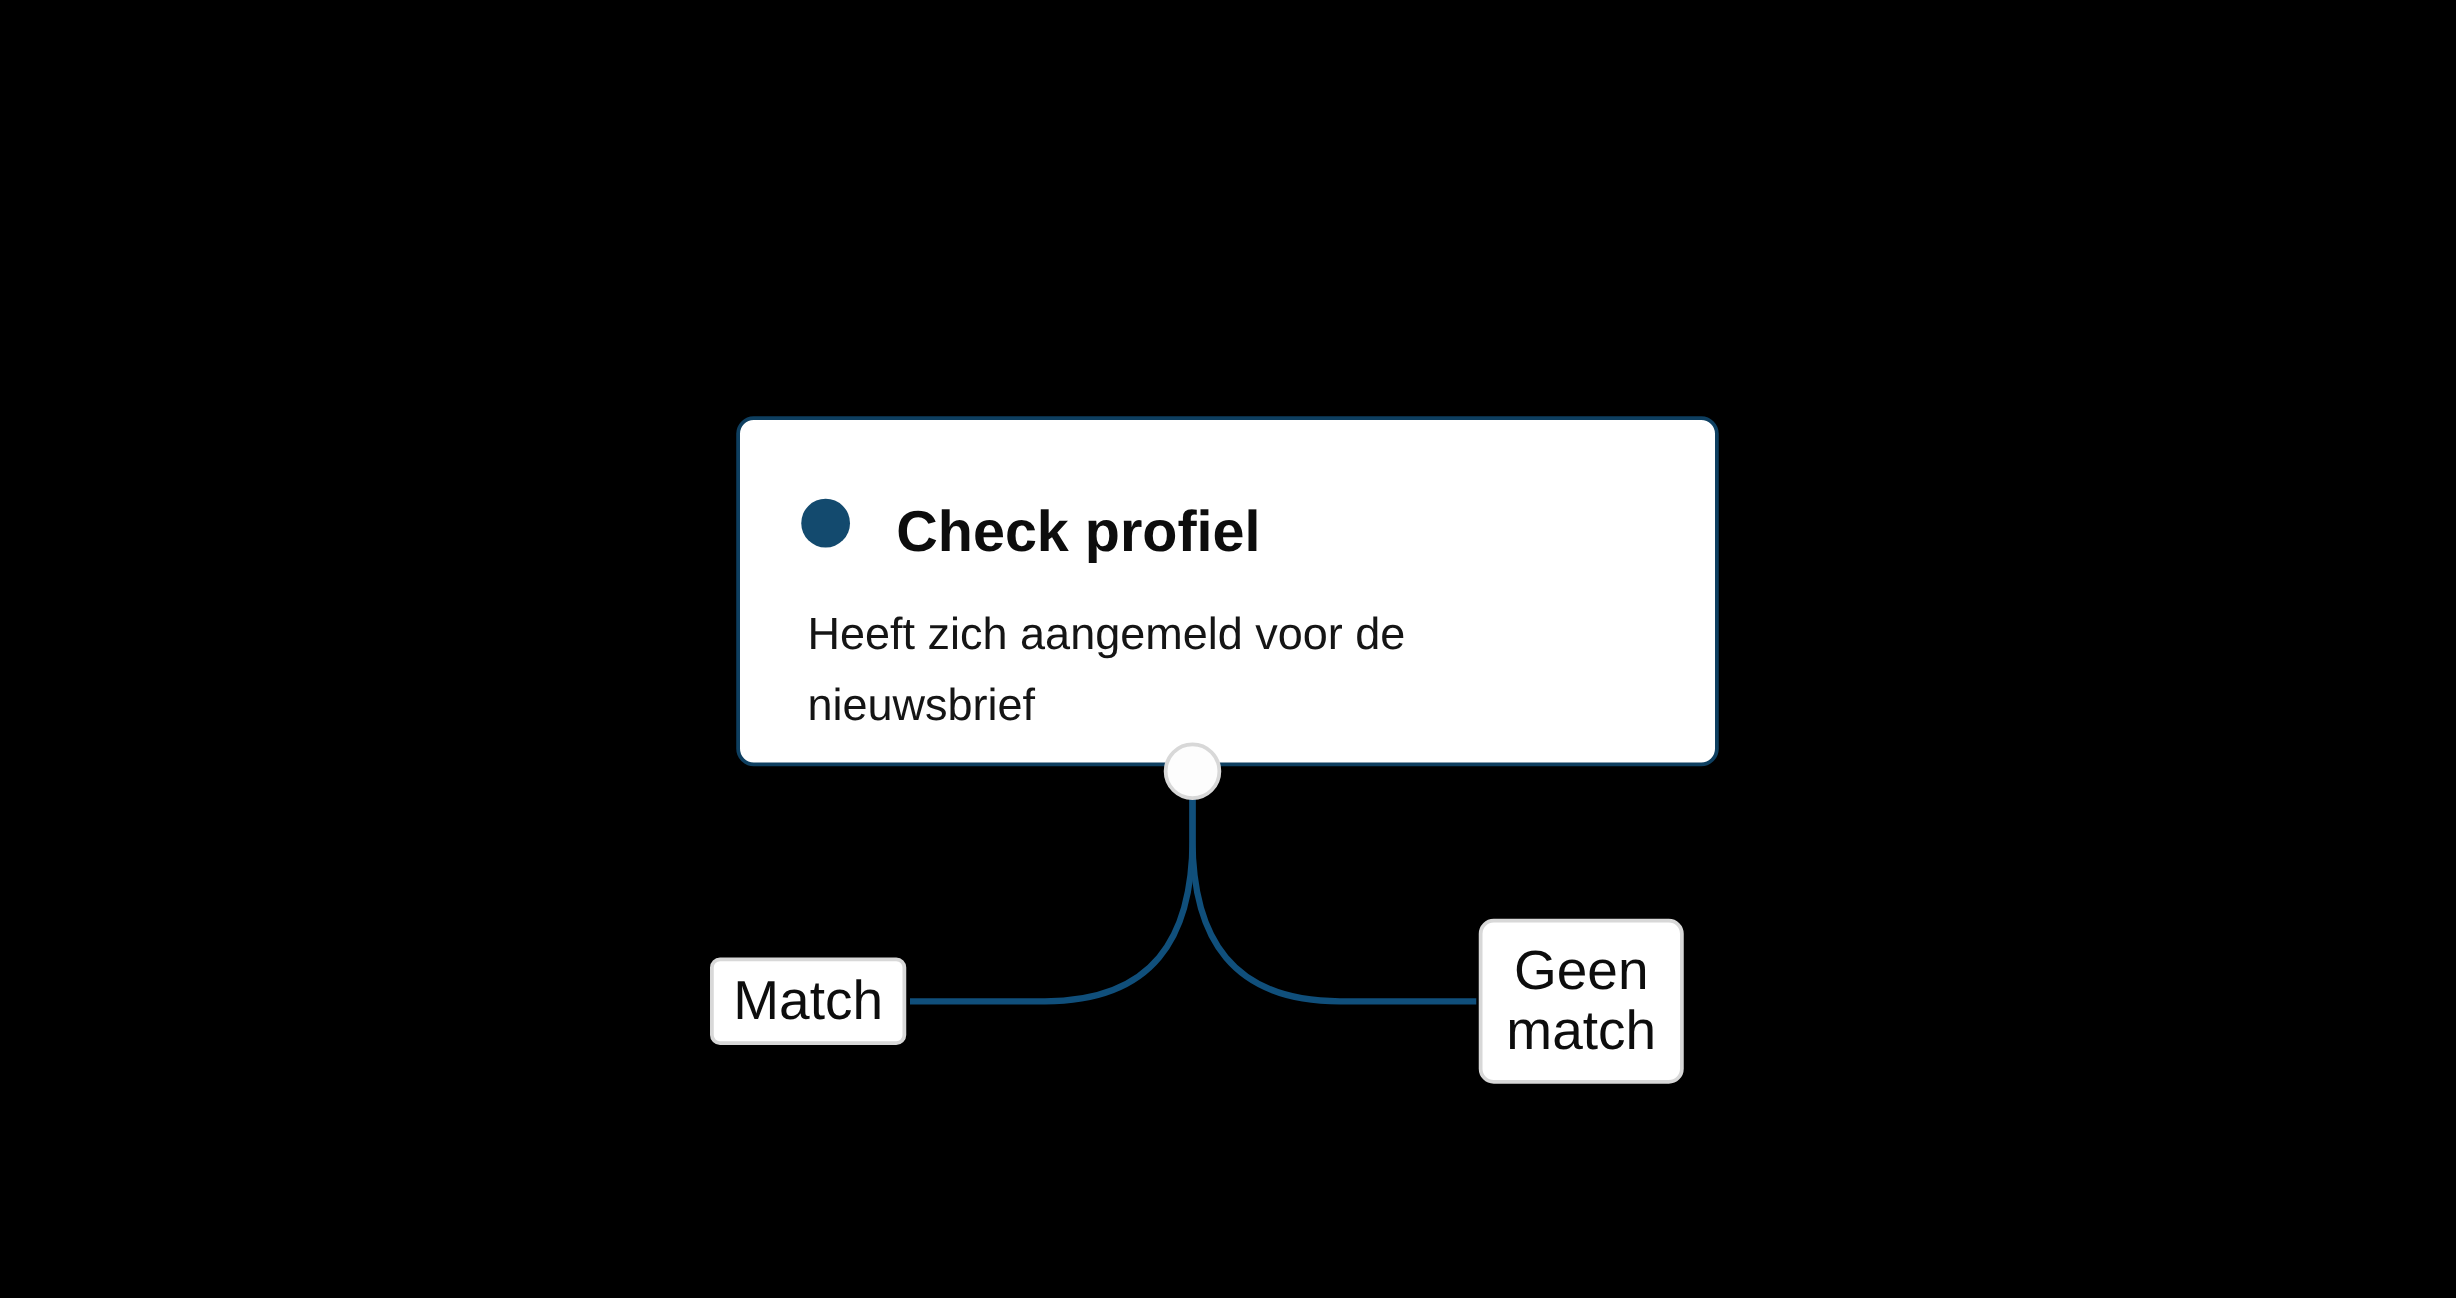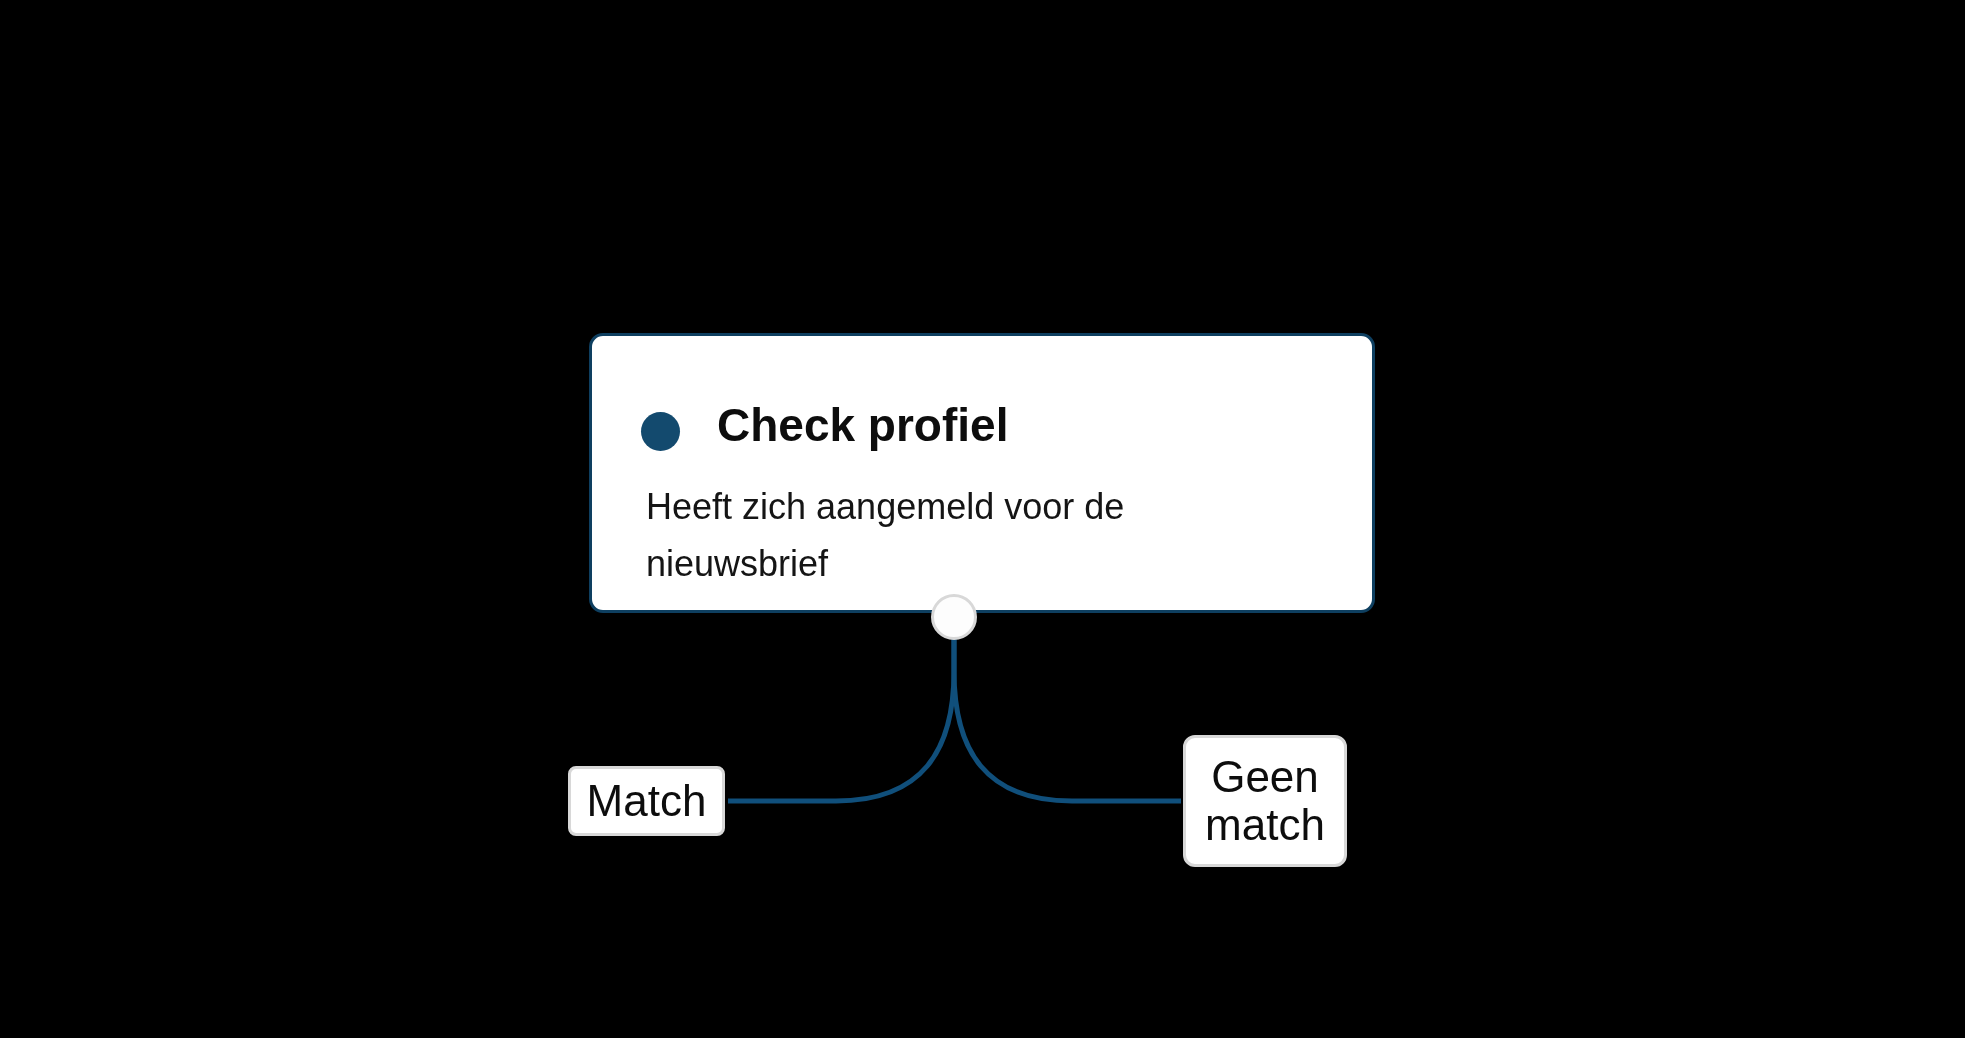--- a/index.html
+++ b/index.html
@@ -36,21 +36,21 @@
     border: 3px solid #0e3f60;
     border-radius: 14px;
     z-index: 2;
   }
 
   .card-header {
     position: absolute;
     left: 49px;
     top: 63px;
     display: flex;
-    align-items: flex-end;
+    align-items: flex-start;
     gap: 37px;
   }
   .status-dot {
     width: 39px;
     height: 39px;
     border-radius: 50%;
     background: #134a6e;
     flex: 0 0 auto;
   }
   .node-title {

